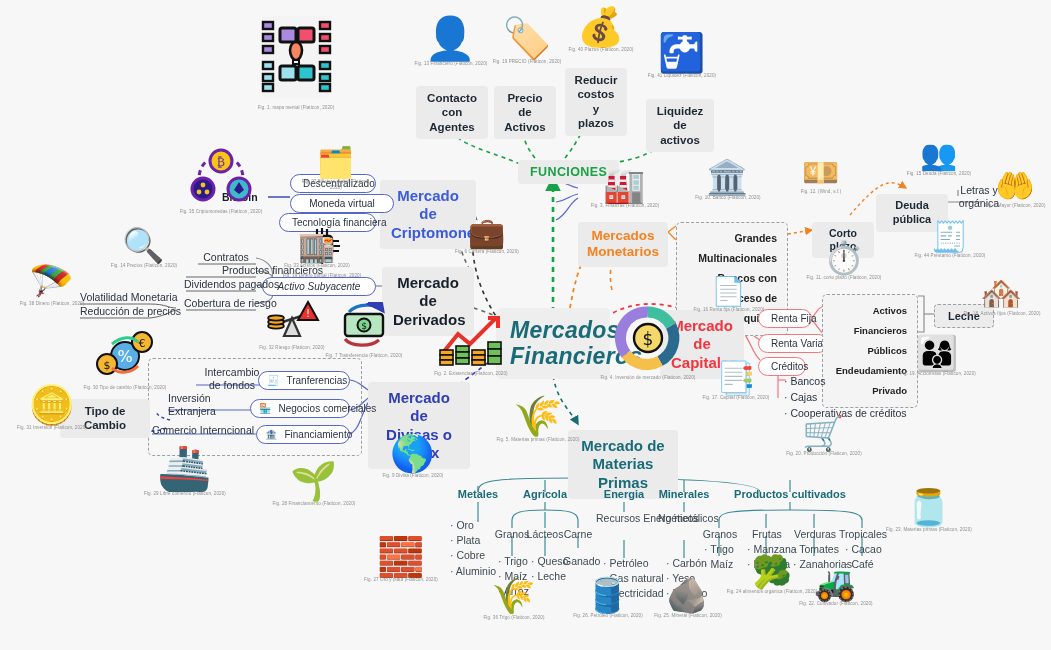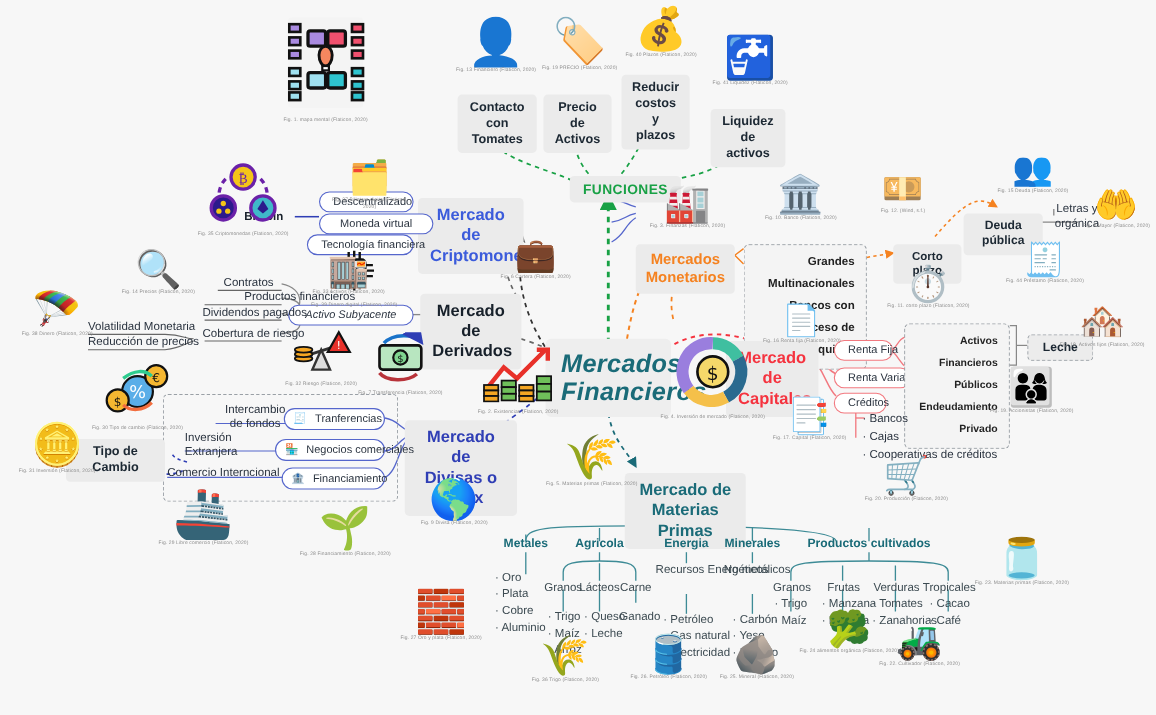--- a/index.html
+++ b/index.html
@@ -230,21 +230,21 @@
 <div class="node central" style="left:496px;top:308px;width:114px;">
   <div>Mercados</div>
   <div>Financieros</div>
 </div>
 
 <div class="node funciones" style="left:518px;top:160px;">
   <span>FUNCIONES</span>
 </div>
 <div class="node gbox" style="left:416px;top:86px;width:72px;">
   <div>Contacto</div>
-  <div>con Tomates</div>
+  <div>con Agentes</div>
 </div>
 <div class="node gbox" style="left:494px;top:86px;width:62px;">
   <div>Precio de</div>
   <div>Activos</div>
 </div>
 <div class="node gbox" style="left:565px;top:68px;width:62px;">
   <div>Reducir</div>
   <div>costos y</div>
   <div>plazos</div>
 </div>

